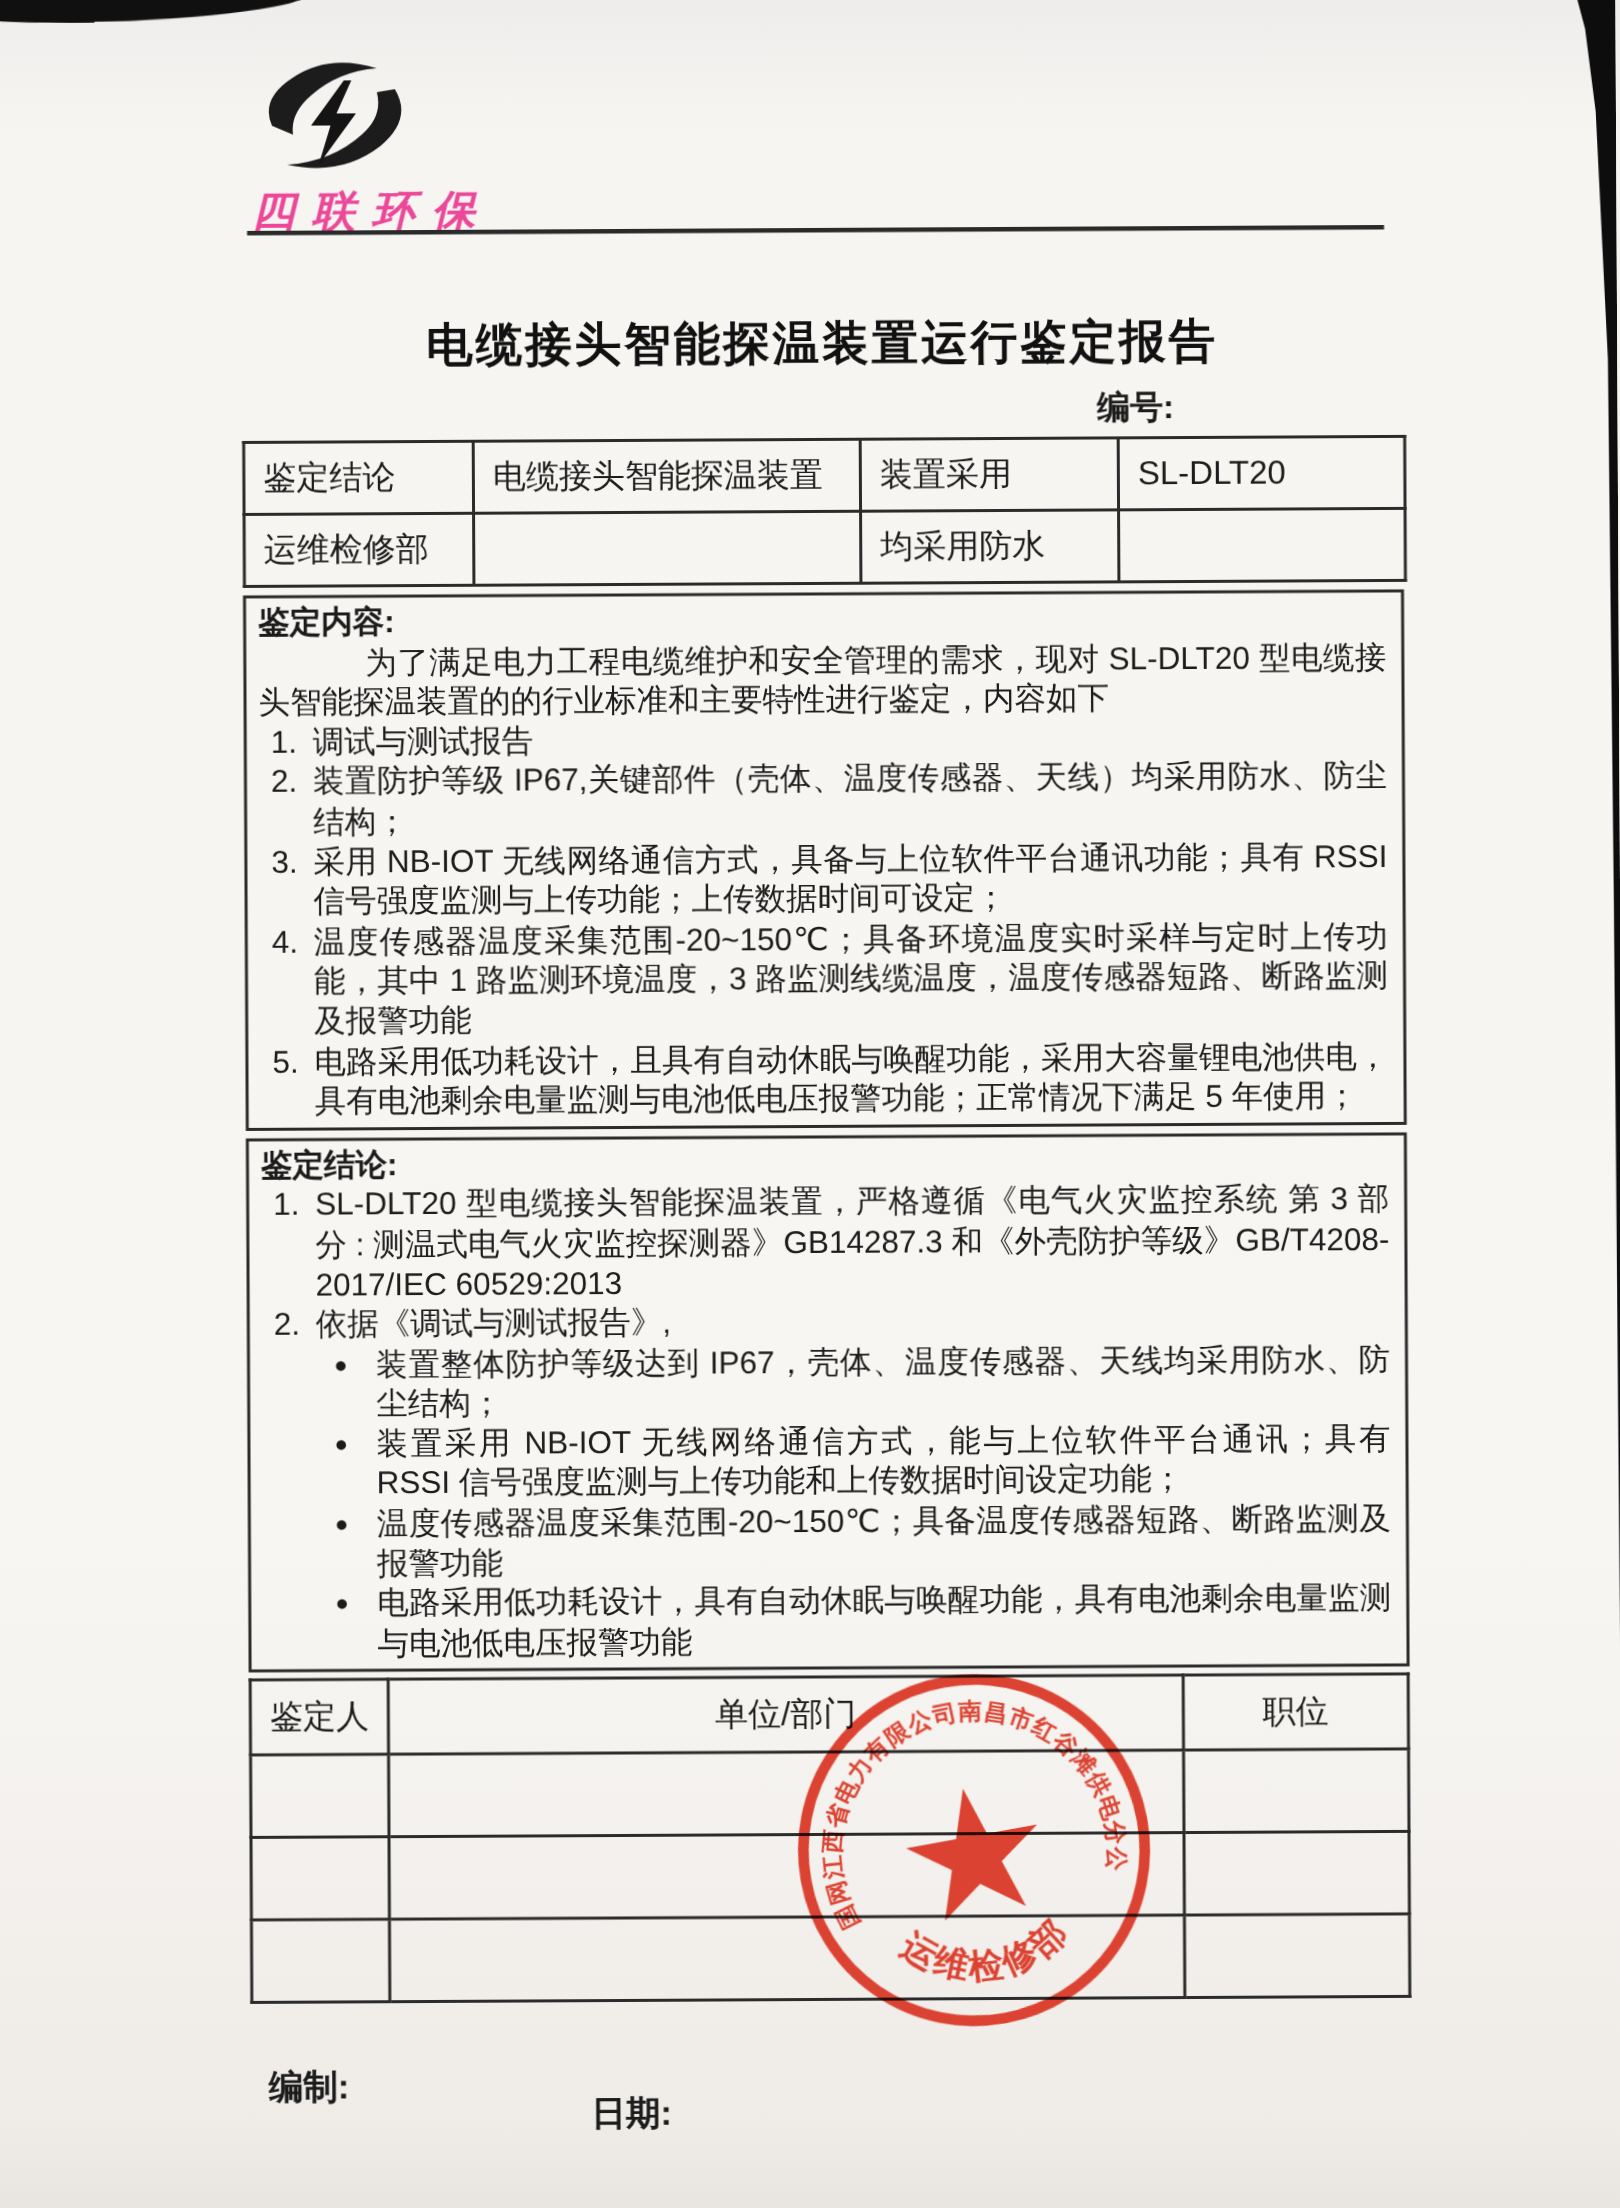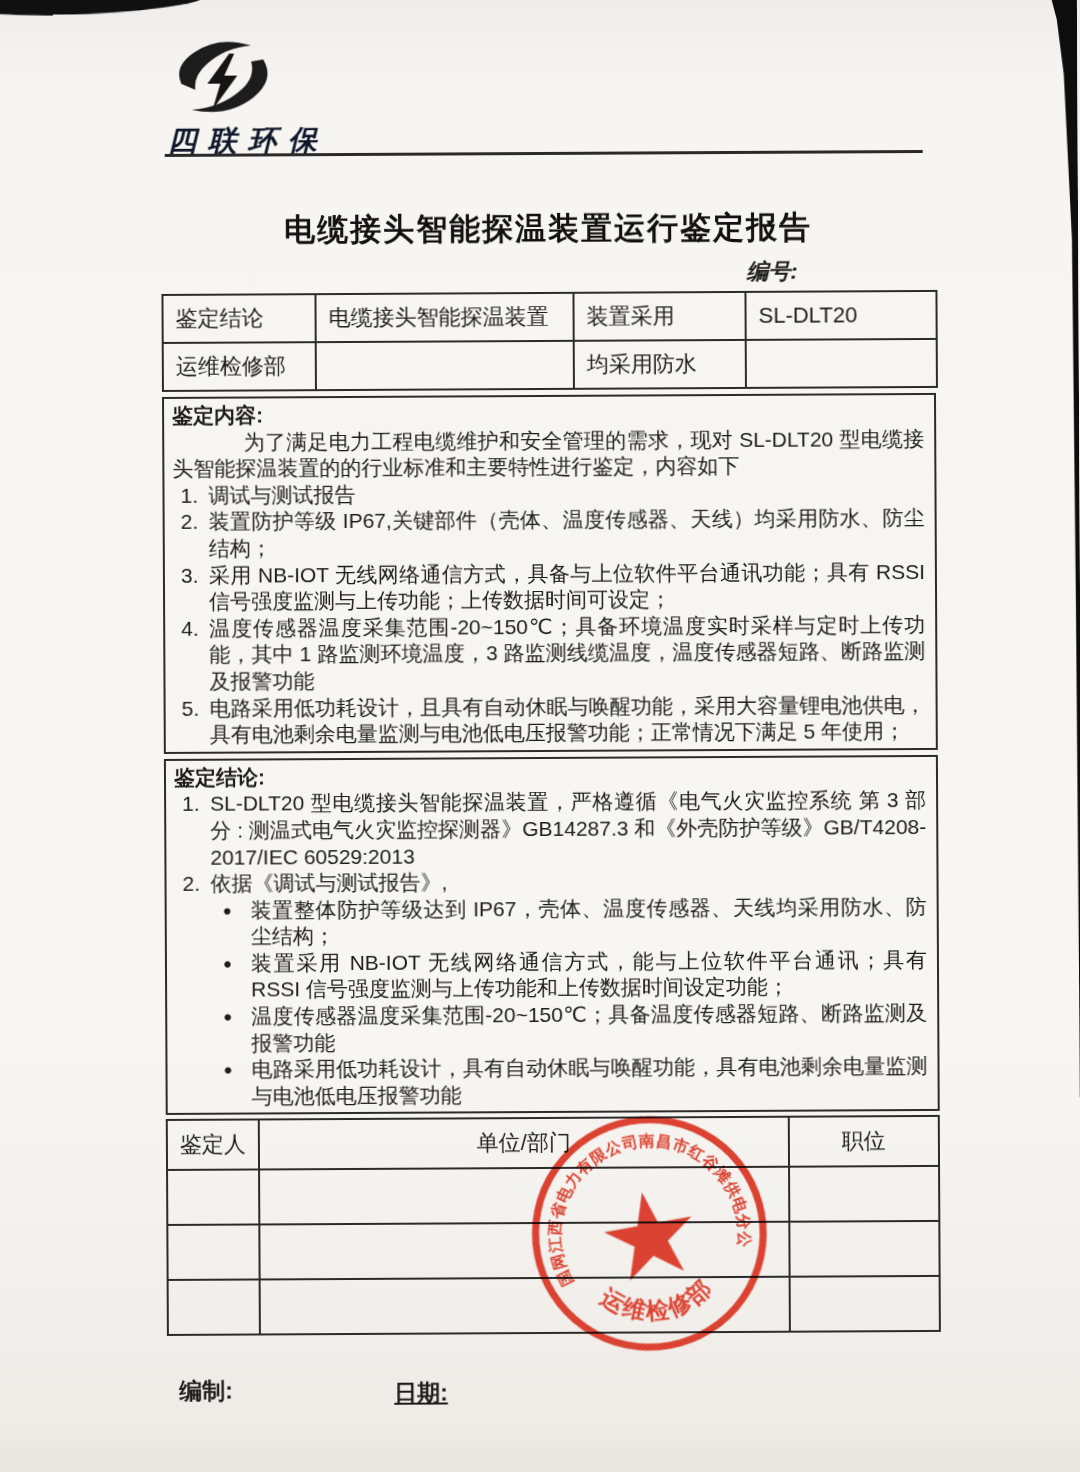--- a/index.html
+++ b/index.html
@@ -13,26 +13,26 @@
 
   
   .scan-top{position:absolute;left:-40px;top:-16px;width:250px;height:28px;background:#101010;
     border-radius:0 0 60% 40%;transform:rotate(-1deg);}
   .scan-right{position:absolute;right:0;top:0;width:26px;height:1100px;background:#0d0d0d;
     clip-path:polygon(0 0,100% 0,100% 100%,90% 100%,84% 55%,76% 22%,48% 7%,22% 2%);}
 
   
   .logo{position:absolute;left:170px;top:38px;}
   .logo svg{display:block;}
-  .logo-text{margin-top:2px;font-size:29px;font-weight:700;font-style:italic;letter-spacing:11px;color:#0f172a;}
+  .logo-text{margin-top:2px;font-size:29px;font-weight:700;font-style:italic;letter-spacing:11px;color:#ec4899;}
   .head-rule{position:absolute;left:167px;top:152px;width:758px;height:3px;background:#2a2a2a;}
 
   .title{position:absolute;left:165px;top:208px;width:770px;text-align:center;
     font-size:31px;font-weight:700;letter-spacing:2px;color:#111;}
-  .doc-no{position:absolute;left:748px;top:258px;font-size:22px;font-weight:600;font-style:italic;}
+  .doc-no{position:absolute;left:733px;top:258px;font-size:22px;font-weight:600;}
 
   .doc{position:absolute;left:163px;top:292px;width:774px;}
   table{border-collapse:collapse;width:100%;table-layout:fixed;}
   td,th{border:2.5px solid #2b2b2b;font-size:22px;font-weight:400;}
 
   .info-table td{height:46px;padding:0 0 0 12px;text-align:left;vertical-align:middle;}
   .info-table col.c1{width:153px}.info-table col.c2{width:258px}
   .info-table col.c3{width:172px}.info-table col.c4{width:191px}
 
   .box{border:2.5px solid #2b2b2b;margin-top:5px;padding:4px 10px 3px 8px;
@@ -45,21 +45,21 @@
   ul.bullets{margin:0;padding:0;list-style:none;}
   ul.bullets li{position:relative;padding-left:76px;text-align:justify;}
   ul.bullets li .mark{position:absolute;left:48px;top:0;font-size:15px;}
 
   .sign-table{margin-top:4px;}
   .sign-table col.s1{width:92px}.sign-table col.s2{width:528px}.sign-table col.s3{width:150px}
   .sign-table th{height:46px;text-align:center;vertical-align:middle;font-weight:500;font-size:22px;}
   .sign-table td.empty{height:51px;}
 
   .footer{position:absolute;left:175px;top:1330px;font-size:23px;font-weight:600;margin-top:44px;}
-  .footer .date{position:absolute;left:215px;top:3px;white-space:nowrap;text-decoration:underline;}
+  .footer .date{position:absolute;left:215px;top:19px;white-space:nowrap;}
 
   .stamp{position:absolute;left:520px;top:1108px;width:252px;height:252px;
     transform:rotate(-10deg);opacity:0.92;mix-blend-mode:multiply;}
 </style>
 </head>
 <body>
 
 <div class="paper">
 
   <div class="scan-top"></div>

